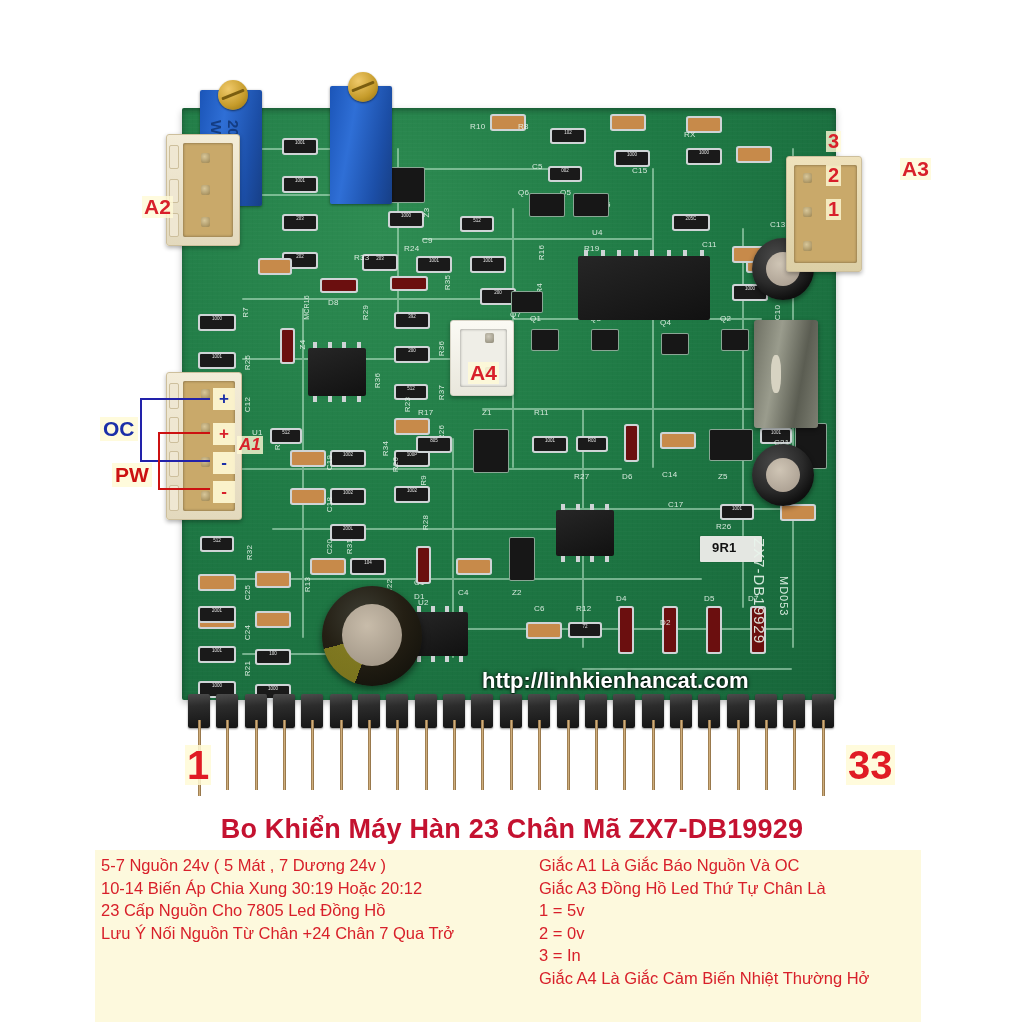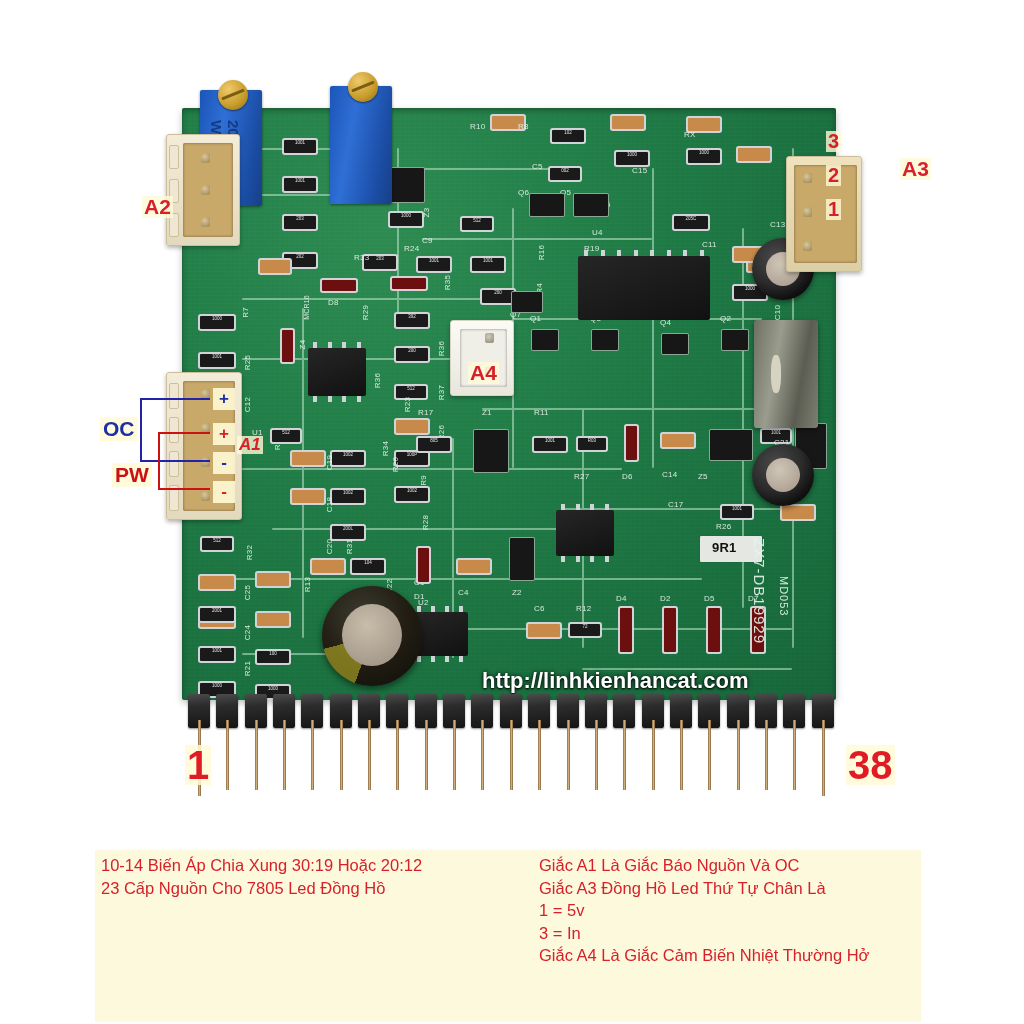--- a/index.html
+++ b/index.html
@@ -359,21 +359,21 @@
 
     <div class="smd" style="left:396px;top:330px;width:28px;height:12px">
         <span>R03</span>
       </div>
     <div class="diode" style="left:444px;top:318px;width:11px;height:34px"></div>
     <div class="silk" style="left:392px;top:364px">R27</div>
     <div class="silk" style="left:440px;top:364px">D6</div>
     <div class="smdcap" style="left:480px;top:326px;width:32px;height:13px"></div>
     <div class="silk" style="left:480px;top:362px">C14</div>
     <div class="sot" style="left:528px;top:322px;width:42px;height:30px"></div>
-    <div class="silk" style="left:516px;top:364px">Z5</div>
+    <div class="silk" style="left:536px;top:364px">Z5</div>
     <div class="smd" style="left:580px;top:322px;width:28px;height:12px">
         <span>1001</span>
       </div>
     <div class="silk" style="left:578px;top:358px">R23</div>
     <div class="sot" style="left:614px;top:316px;width:30px;height:44px"></div>
     <div class="silk" style="left:616px;top:364px">Z6</div>
     <div class="silk" style="left:580px;top:380px">R22</div>
     <div class="smd" style="left:540px;top:398px;width:30px;height:12px">
         <span>1001</span>
       </div>
@@ -383,21 +383,21 @@
 
     <div class="pad" style="left:518px;top:428px;width:62px;height:26px;background:#e4e7e2"></div>
     <div class="silk" style="left:530px;top:432px;color:#111;font-size:13px;font-weight:bold;opacity:1">9R1</div>
     <div class="silk" style="left:534px;top:414px">R26</div>
 
     <div class="diode" style="left:438px;top:500px;width:12px;height:44px"></div>
     <div class="diode" style="left:482px;top:500px;width:12px;height:44px"></div>
     <div class="diode" style="left:526px;top:500px;width:12px;height:44px"></div>
     <div class="diode" style="left:570px;top:500px;width:12px;height:44px"></div>
     <div class="silk" style="left:434px;top:486px">D4</div>
-    <div class="silk" style="left:478px;top:486px">D2</div>
+    <div class="silk" style="left:478px;top:510px">D2</div>
     <div class="silk" style="left:522px;top:486px">D5</div>
     <div class="silk" style="left:566px;top:486px">D7</div>
     <div class="silk" style="left:352px;top:496px">C6</div>
     <div class="smdcap" style="left:346px;top:516px;width:32px;height:13px"></div>
     <div class="silk" style="left:394px;top:496px">R12</div>
     <div class="smd" style="left:388px;top:516px;width:30px;height:12px">
         <span>72</span>
       </div>
     <div class="silk" style="left:394px;top:420px">U3</div>
     <div class="silk" style="left:236px;top:490px">U2</div>
@@ -626,35 +626,39 @@
   <div class="wire wblue" style="left:140px;top:398px;width:2px;height:64px;"></div>
   <div class="wire wblue" style="left:140px;top:460px;width:70px;height:2px;"></div>
   <div class="lbl-oc" style="left:100px;top:417px;">OC</div>
 
   <div class="wire wred" style="left:158px;top:432px;width:52px;height:2px;"></div>
   <div class="wire wred" style="left:158px;top:432px;width:2px;height:58px;"></div>
   <div class="wire wred" style="left:158px;top:488px;width:52px;height:2px;"></div>
   <div class="lbl-pw" style="left:112px;top:463px;">PW</div>
 
   <div class="bignum" style="left:185px;top:745px;">1</div>
-  <div class="bignum" style="left:846px;top:745px;">38</div>
+  <div class="bignum" style="left:846px;top:745px;">33</div>
 
 </div>
 
 <div id="caption">
+  <div id="title">Bo Khiển Máy Hàn 23 Chân Mã ZX7-DB19929</div>
   <div id="notes">
     <div id="col-left">
       <ul>
+          <li>5-7 Nguồn 24v ( 5 Mát , 7 Dương 24v )</li>
           <li>10-14 Biến Áp Chia Xung 30:19 Hoặc 20:12</li>
           <li>23 Cấp Nguồn Cho 7805 Led Đồng Hồ</li>
+          <li>Lưu Ý Nối Nguồn Từ Chân +24 Chân 7 Qua Trở</li>
         </ul>
     </div>
     <div id="col-right">
       <ul>
           <li>Giắc A1 Là Giắc Báo Nguồn Và OC</li>
           <li>Giắc A3 Đồng Hồ Led Thứ Tự Chân Là</li>
           <li>1 = 5v</li>
+          <li>2 = 0v</li>
           <li>3 = In</li>
           <li>Giắc A4 Là Giắc Cảm Biến Nhiệt Thường Hở</li>
         </ul>
     </div>
   </div>
 </div>
 
 </body></html>

